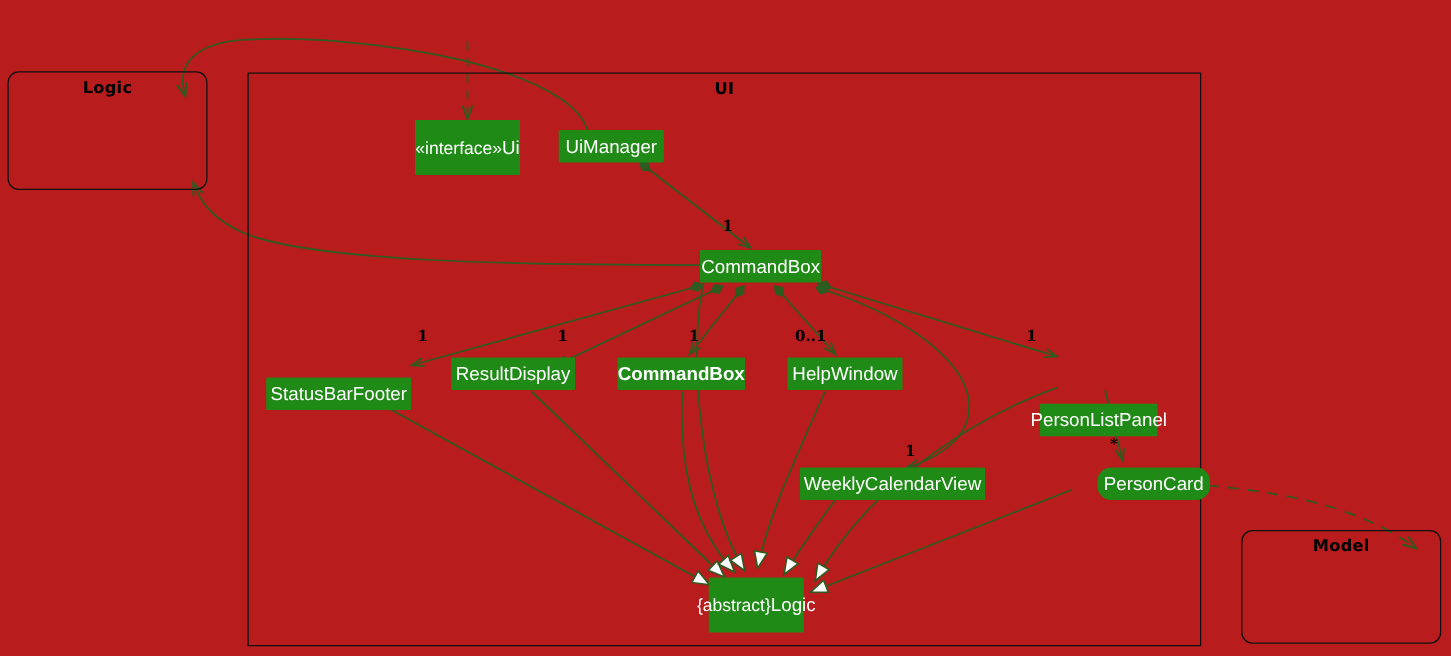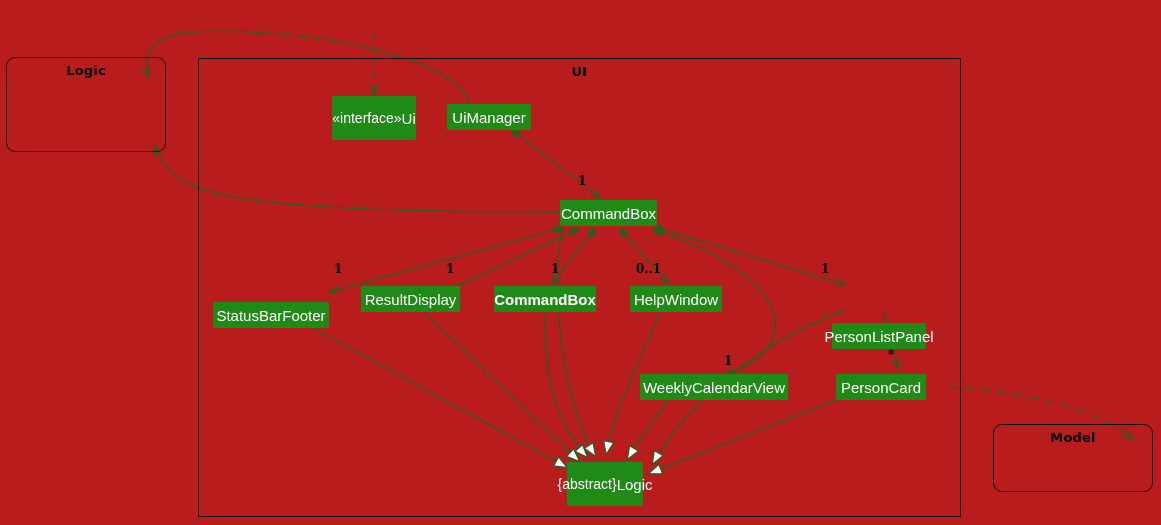--- a/index.html
+++ b/index.html
@@ -127,21 +127,21 @@
   </svg>
 
   <div class="pkg rounded" style="left:6px; top:57px; width:160px; height:95px;">
     <div class="pkg-title">Logic</div>
   </div>
 
   <div class="pkg" style="left:198px; top:58px; width:763px; height:459px;">
     <div class="pkg-title">UI</div>
   </div>
 
-  <div class="pkg rounded" style="left:993px; top:424px; width:160px; height:68px;">
+  <div class="pkg rounded" style="left:993px; top:424px; width:160px; height:91px;">
     <div class="pkg-title">Model</div>
   </div>
 
   <div class="node" style="left:332px; top:96px; width:84px; height:44px;">
     <span class="ln small">«interface»</span>
     <span class="ln">Ui</span>
   </div>
 
   <div class="node" style="left:447px; top:104px; width:84px; height:26px;">
     <span class="ln">UiManager</span>
@@ -168,21 +168,21 @@
   </div>
 
   <div class="node" style="left:832px; top:286px; width:94px; height:26px;margin-top:37px;">
     <span class="ln">PersonListPanel</span>
   </div>
 
   <div class="node" style="left:640px; top:374px; width:148px; height:26px;">
     <span class="ln">WeeklyCalendarView</span>
   </div>
 
-  <div class="node" style="left:836px; top:374px; width:90px; height:26px;">
+  <div class="node" style="left:878px; top:374px; width:90px; height:26px;border-radius:11px;">
     <span class="ln">PersonCard</span>
   </div>
 
   <div class="node" style="left:567px; top:462px; width:76px; height:44px;">
     <span class="ln small">{abstract}</span>
     <span class="ln">Logic</span>
   </div>
 
   <div class="mult" style="left:578px; top:174px;">1</div>
   <div class="mult" style="left:334px; top:262px;">1</div>

